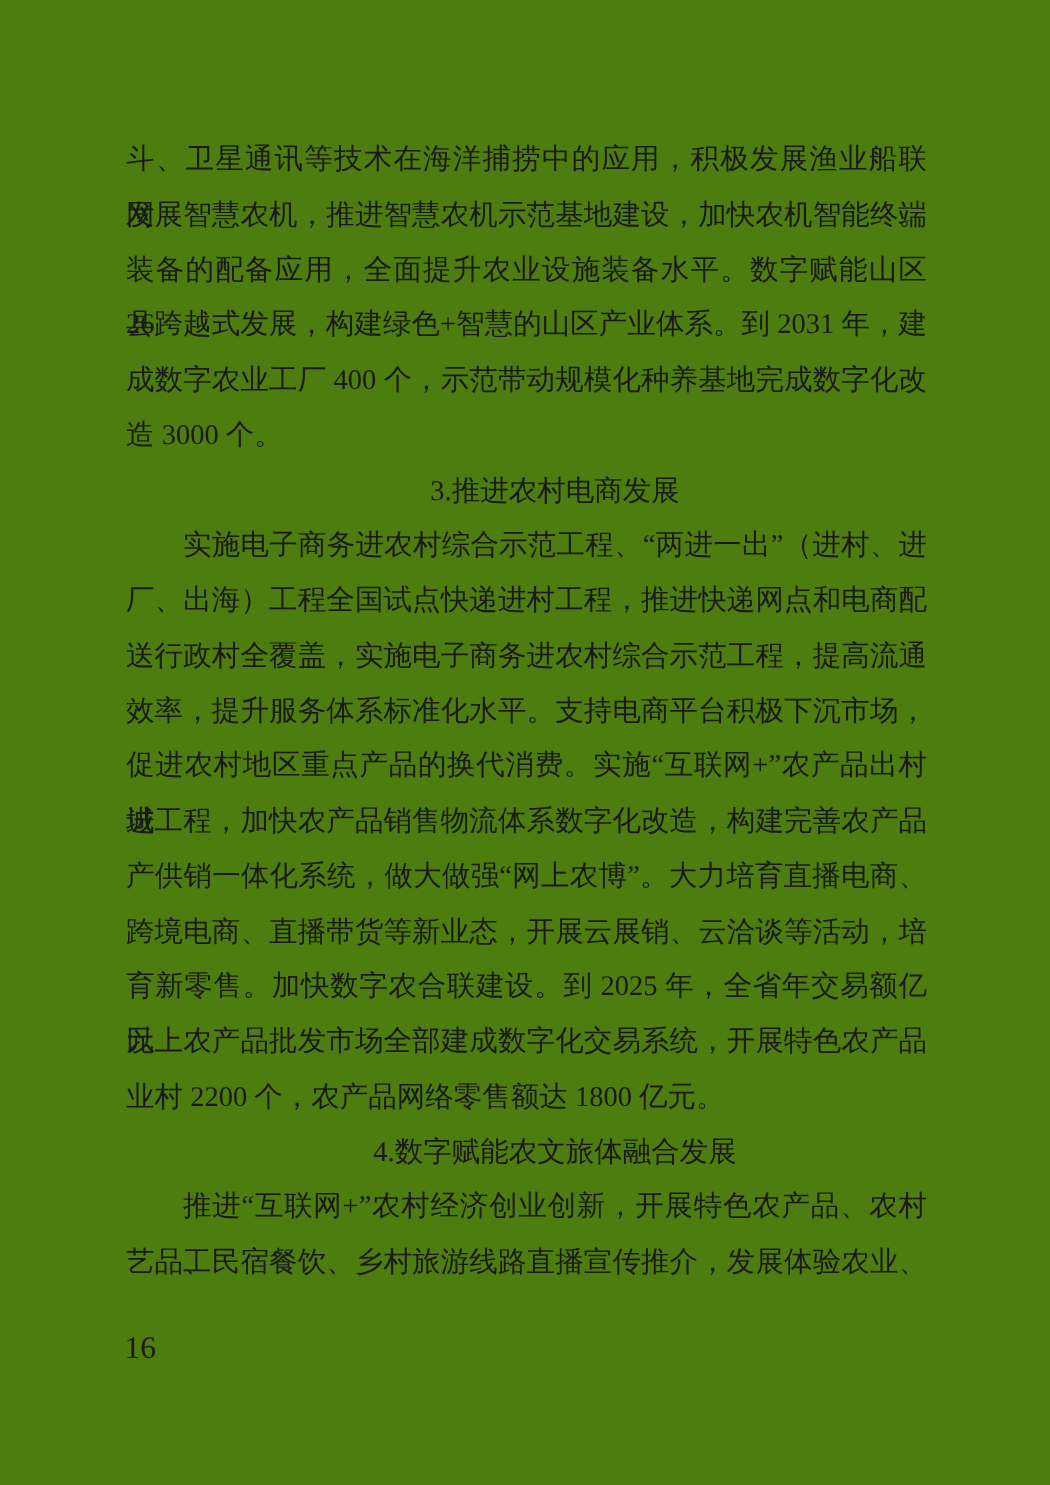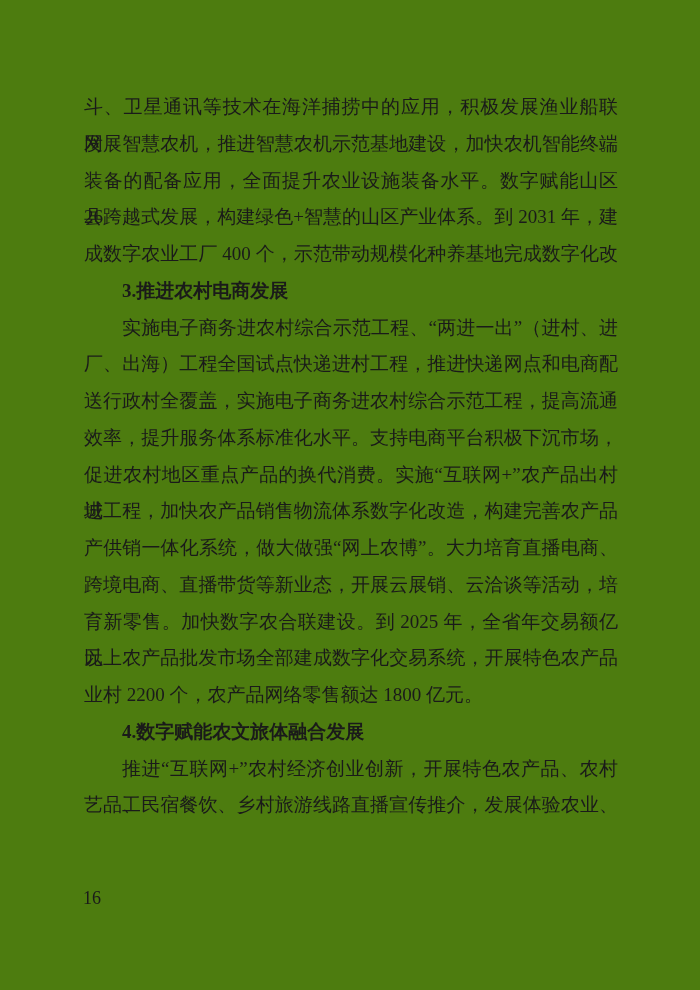--- a/index.html
+++ b/index.html
@@ -35,41 +35,43 @@
   }
   .doc-line.justify {
     white-space: normal;
     text-align: justify;
     text-align-last: justify;
   }
   .doc-line.indent {
     padding-left: 38px;
   }
   .doc-line.heading {
-    font-weight: bold;
+    font-weight: normal;
+    text-align: center;
   }
   .page-number {
     position: absolute;
     left: 83px;
     top: 886px;
-    font-size: 18px;
+    font-size: 21px;
     line-height: 24px;
     color: #1a1a1a;
   }
 </style>
 </head>
 <body>
 
 <div class="doc-page">
   <div class="doc-body" id="doc-body">
       <div class="doc-line body justify">斗、卫星通讯等技术在海洋捕捞中的应用，积极发展渔业船联网。</div>
       <div class="doc-line body justify">发展智慧农机，推进智慧农机示范基地建设，加快农机智能终端</div>
       <div class="doc-line body justify">装备的配备应用，全面提升农业设施装备水平。数字赋能山区 26</div>
       <div class="doc-line body justify">县跨越式发展，构建绿色+智慧的山区产业体系。到 2031 年，建</div>
       <div class="doc-line body justify">成数字农业工厂 400 个，示范带动规模化种养基地完成数字化改</div>
+      <div class="doc-line body">造 3000 个。</div>
       <div class="doc-line heading indent">3.推进农村电商发展</div>
       <div class="doc-line body justify indent">实施电子商务进农村综合示范工程、“两进一出”（进村、进</div>
       <div class="doc-line body justify">厂、出海）工程全国试点快递进村工程，推进快递网点和电商配</div>
       <div class="doc-line body justify">送行政村全覆盖，实施电子商务进农村综合示范工程，提高流通</div>
       <div class="doc-line body justify">效率，提升服务体系标准化水平。支持电商平台积极下沉市场，</div>
       <div class="doc-line body justify">促进农村地区重点产品的换代消费。实施“互联网+”农产品出村进</div>
       <div class="doc-line body justify">城工程，加快农产品销售物流体系数字化改造，构建完善农产品</div>
       <div class="doc-line body justify">产供销一体化系统，做大做强“网上农博”。大力培育直播电商、</div>
       <div class="doc-line body justify">跨境电商、直播带货等新业态，开展云展销、云洽谈等活动，培</div>
       <div class="doc-line body justify">育新零售。加快数字农合联建设。到 2025 年，全省年交易额亿元</div>

